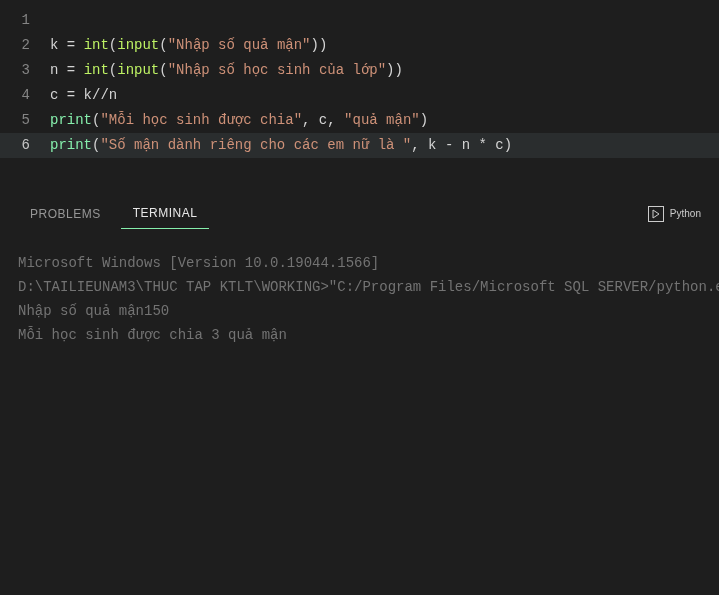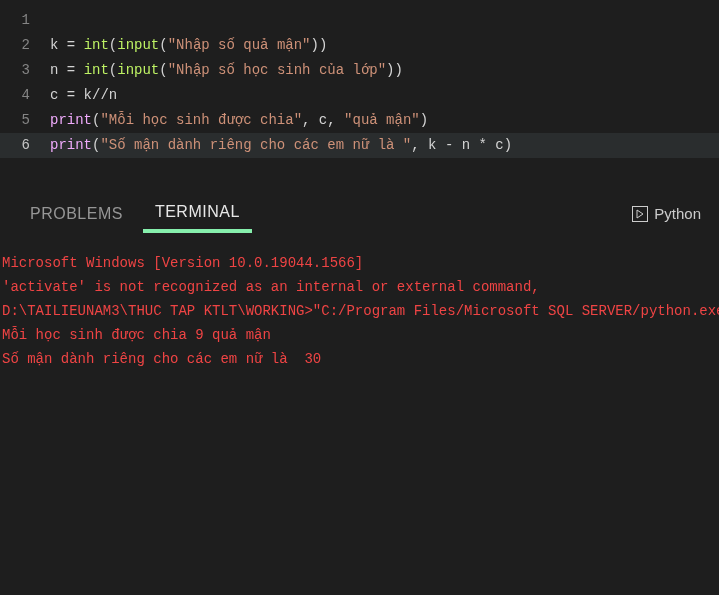--- a/index.html
+++ b/index.html
@@ -30,72 +30,72 @@
   padding-right: 20px;
   color: #858585;
   user-select: none;
 }
 .line-number.active {
   color: #c6c6c6;
 }
 .code-content {
   white-space: pre;
 }
-.fn { color: #f0abfc; }
+.fn { color: #86efac; }
 .fn-builtin { color: #bef264; }
 .str { color: #ce9178; }
 .op { color: #d4d4d4; }
 .punc { color: #d4d4d4; }
 .panel-tabs {
   display: flex;
   align-items: center;
   padding: 0 18px;
   height: 35px;
   margin-top: 30px;
   position: relative;
 }
 .tab {
   color: #969696;
-  font-size: 16px;
+  font-size: 12px;
   letter-spacing: 0.5px;
   padding: 8px 12px;
   margin-right: 8px;
   cursor: pointer;
   font-family: -apple-system, 'Segoe UI', sans-serif;
 }
 .tab.active {
   color: #e7e7e7;
-  border-bottom: 4px solid #86efac;
+  border-bottom: 1px solid #86efac;
 }
 .panel-right {
   margin-left: auto;
   display: flex;
   align-items: center;
   color: #cccccc;
-  font-size: 15px;
+  font-size: 10px;
   font-family: -apple-system, 'Segoe UI', sans-serif;
 }
 .run-icon {
   width: 16px;
   height: 16px;
   border: 1px solid #cccccc;
   margin-right: 6px;
   position: relative;
   display: flex;
   align-items: center;
   justify-content: center;
 }
 .run-icon svg { width: 10px; height: 10px; }
 .terminal {
   background: #1e1e1e;
-  padding: 20px 2px;
+  padding: 20px 18px;
   font-family: 'Consolas', 'Courier New', monospace;
   font-size: 14px;
   line-height: 24px;
-  color: #ef4444;
+  color: #737373;
 }
 .terminal-line {
   white-space: pre;
 }
 </style>
 </head>
 <body>
 
 <div class="editor" id="editor">
     <div class="code-line">
@@ -133,18 +133,17 @@
           <path d="M2 1 L8 5 L2 9 Z" fill="none" stroke="#cccccc" stroke-width="1"></path>
         </svg>
     </span>
     <span>Python</span>
   </div>
 </div>
 
 <div class="terminal" id="terminal">
     <div class="terminal-line">Microsoft Windows [Version 10.0.19044.1566]</div>
     <div class="terminal-line"></div>
-    <div class="terminal-line">'activate' is not recognized as an internal or external command,</div>
     <div class="terminal-line"></div>
     <div class="terminal-line">D:\TAILIEUNAM3\THUC TAP KTLT\WORKING&gt;"C:/Program Files/Microsoft SQL SERVER/python.exe" "d:/TAILIEUNAM3/THUC TAP KTLT/WORKING (1)/sssssssss</div>
-    <div class="terminal-line">Mỗi học sinh được chia 9 quả mận</div>
-    <div class="terminal-line">Số mận dành riêng cho các em nữ là  30</div>
+    <div class="terminal-line">Nhập số quả mận150</div>
+    <div class="terminal-line">Mỗi học sinh được chia 3 quả mận</div>
   </div>
 
 </body></html>

